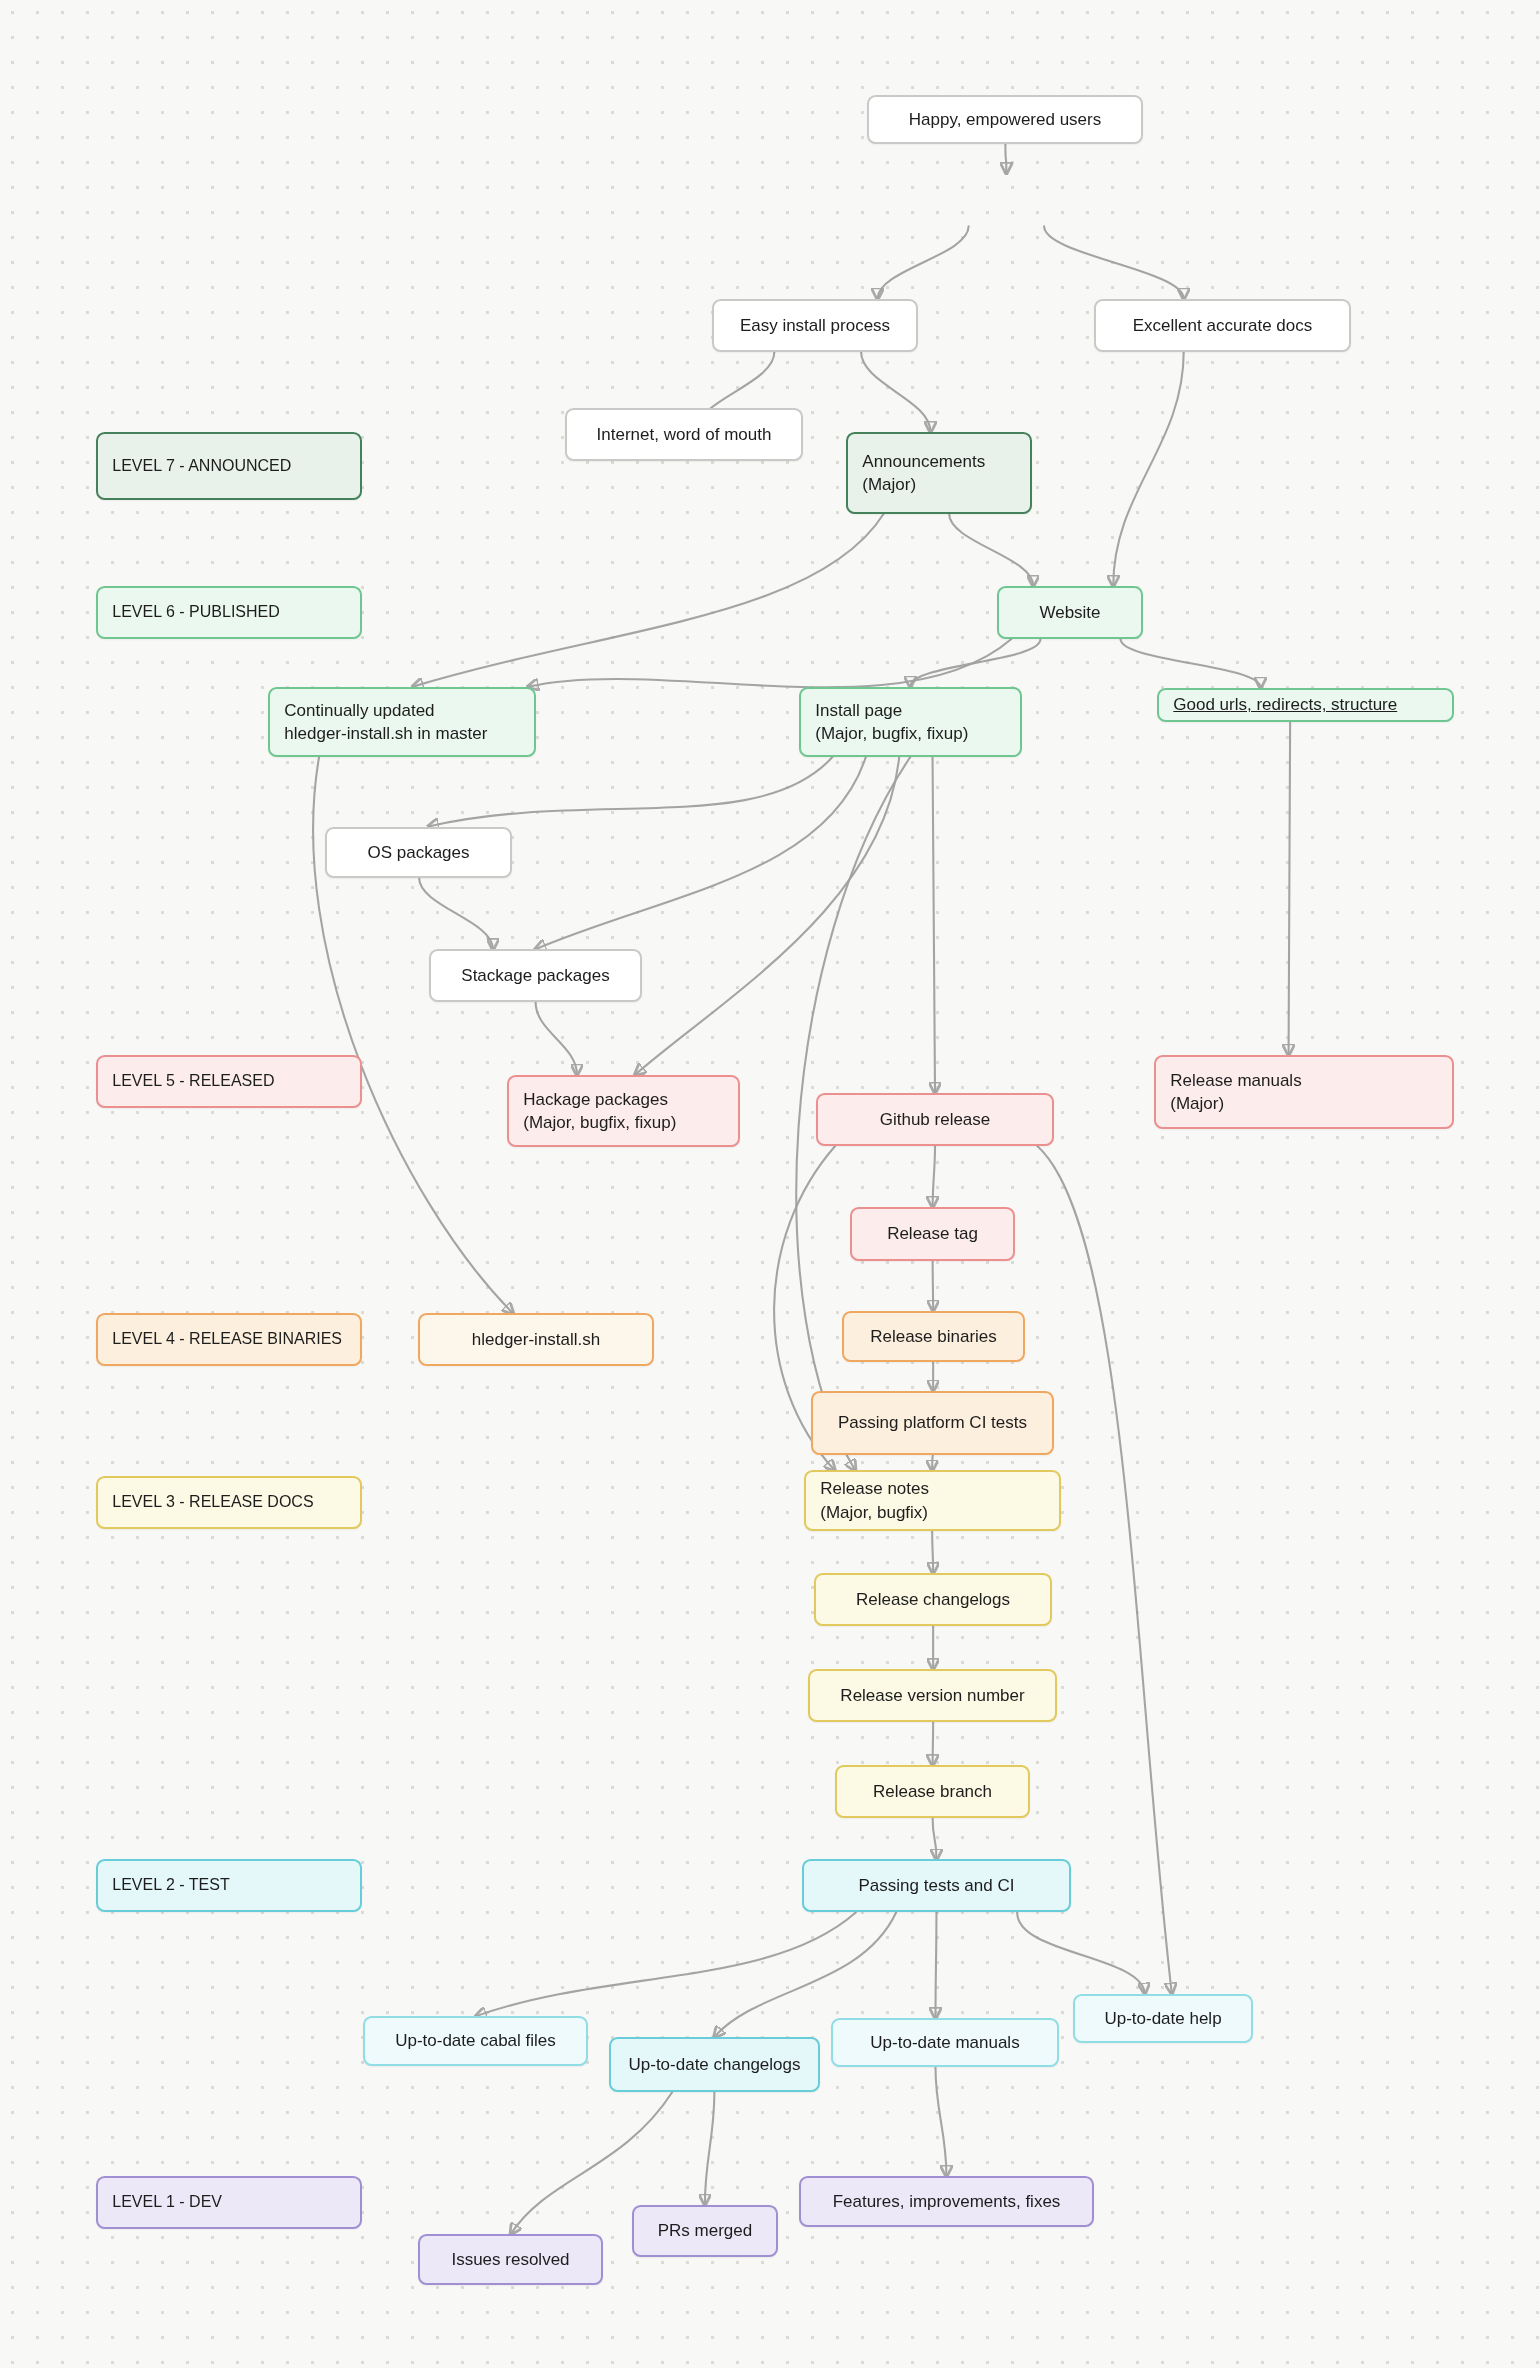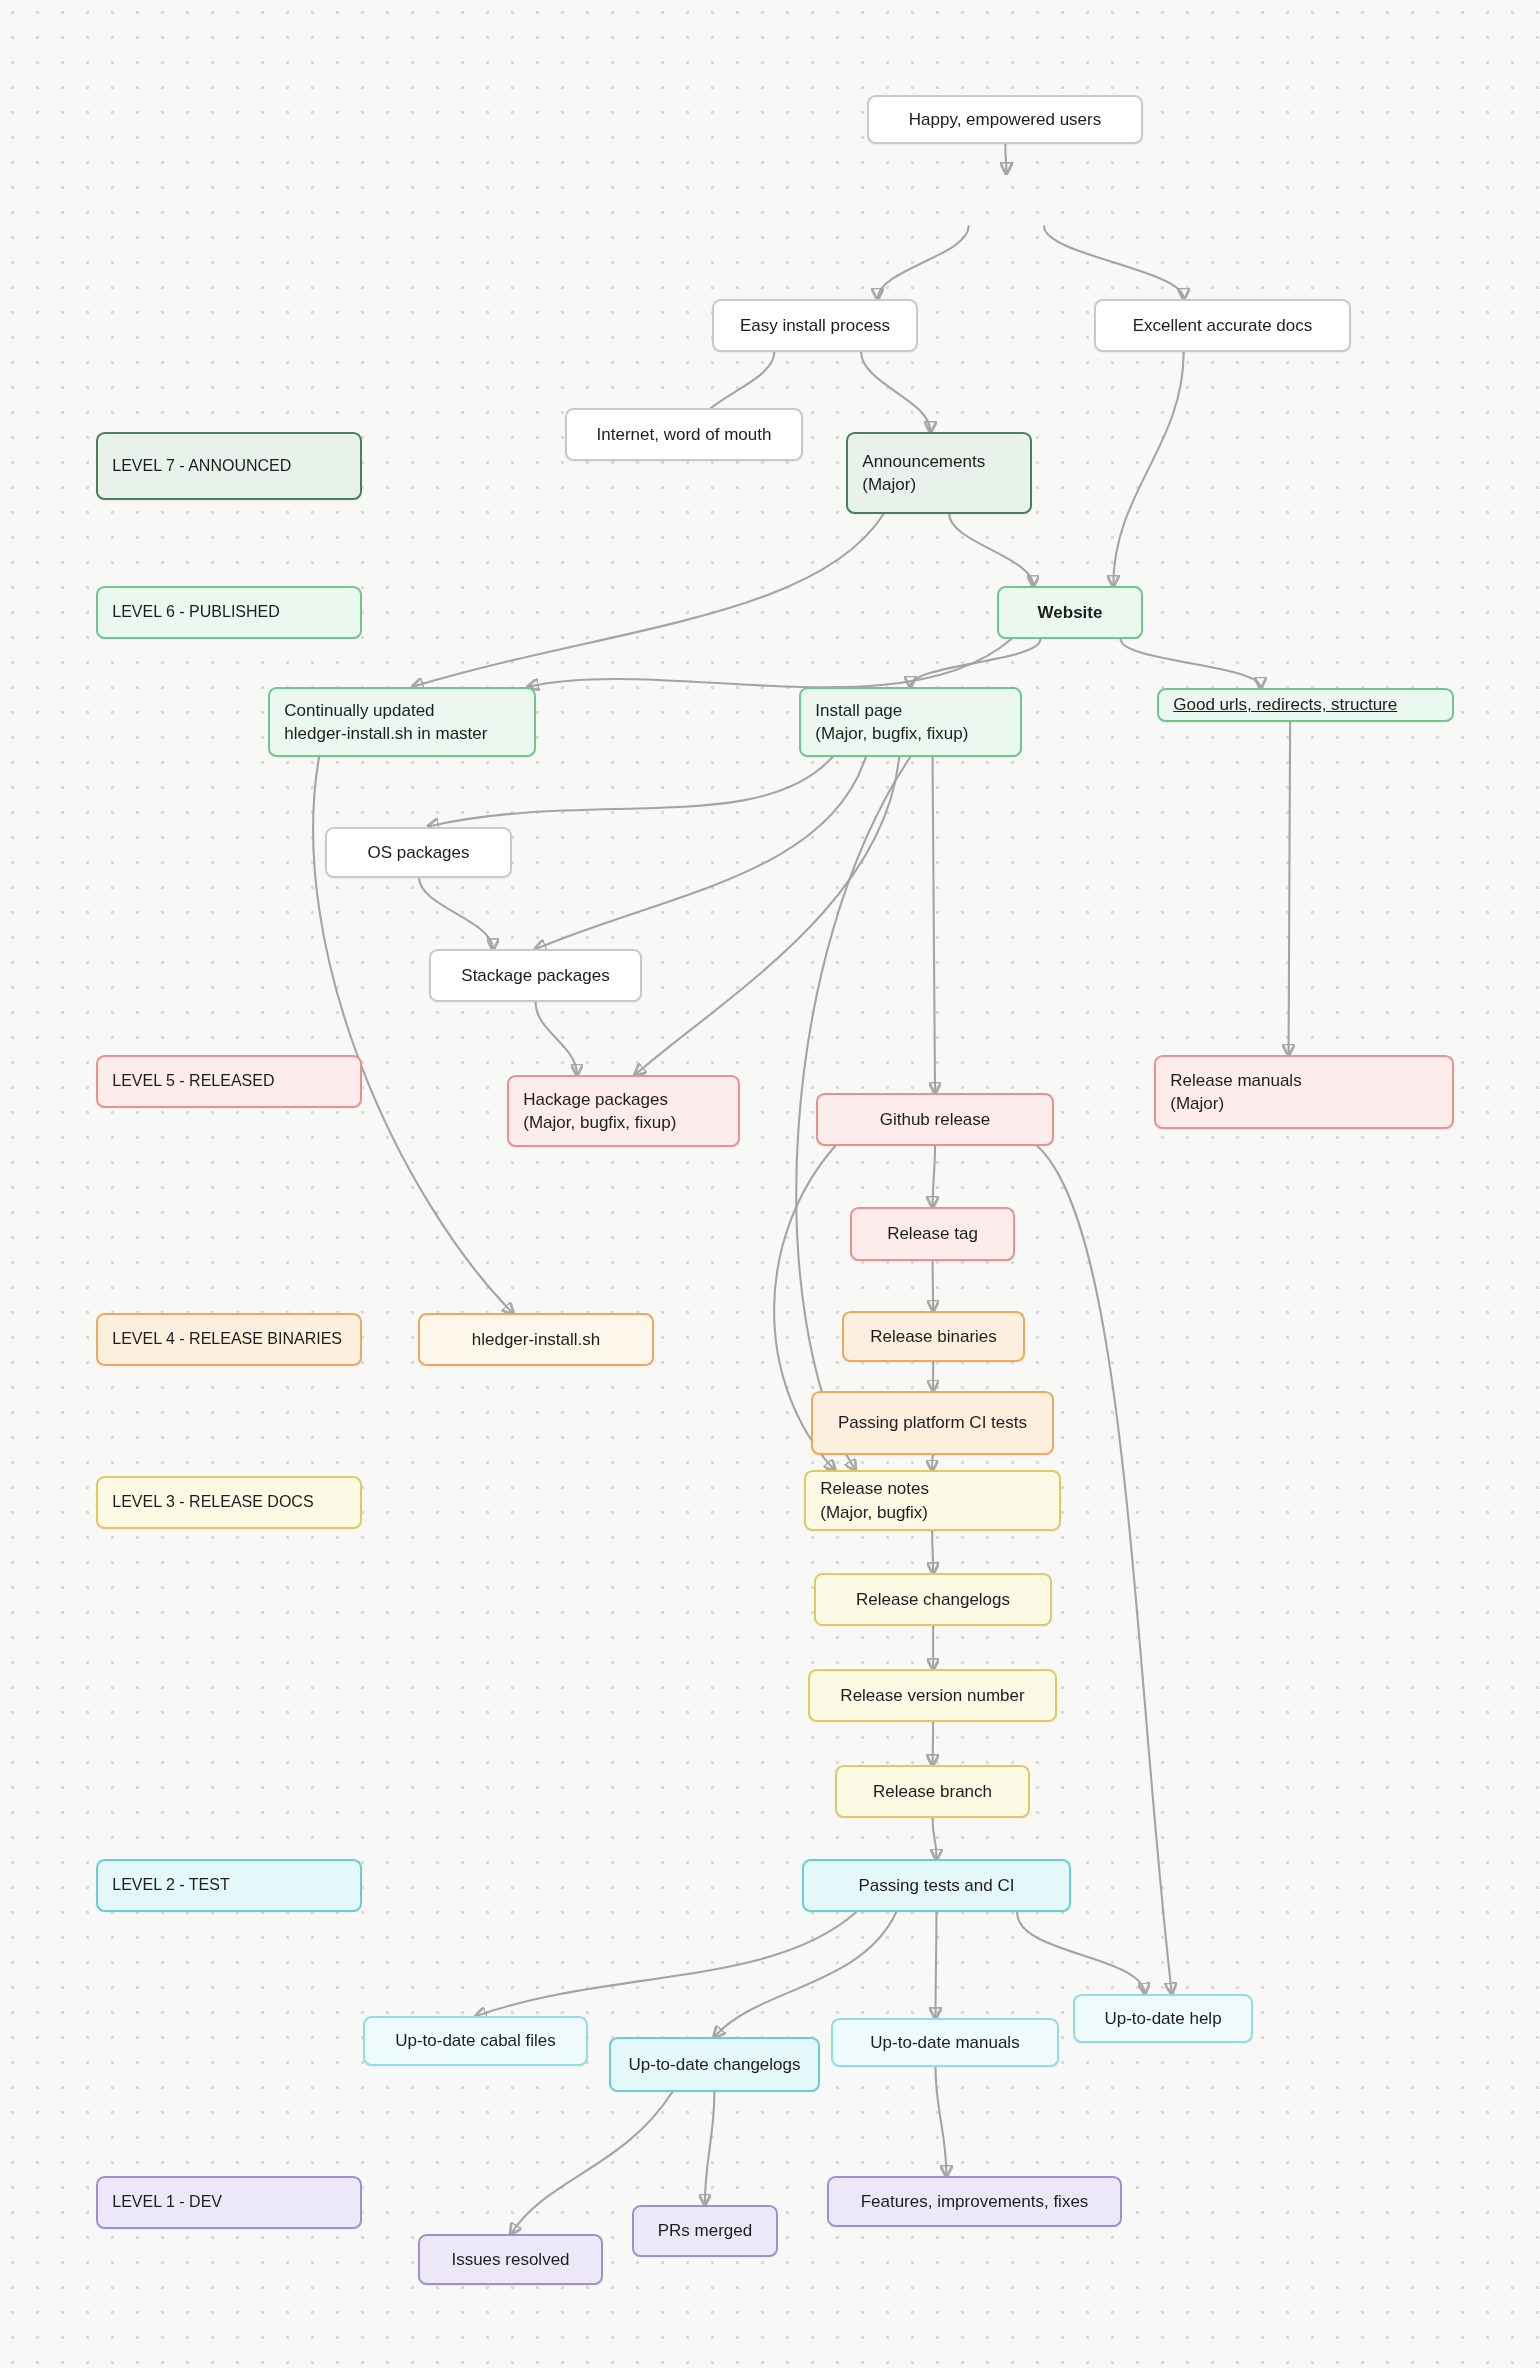--- a/index.html
+++ b/index.html
@@ -92,21 +92,21 @@
     <div class="node" style="left: 565px; top: 408px; width: 238px; height: 53px; border-color: rgb(201, 201, 199); background: rgb(255, 255, 255);">
       <span>Internet, word of mouth</span>
     </div>
     <div class="node align-left" style="left: 846px; top: 432px; width: 186px; height: 82px; border-color: rgb(69, 129, 90); background: rgb(232, 241, 234);">
       <span>Announcements
 (Major)</span>
     </div>
     <div class="node align-left level" style="left: 96px; top: 586px; width: 266px; height: 53px; border-color: rgb(111, 198, 144); background: rgb(234, 248, 240);">
       <span>LEVEL 6 - PUBLISHED</span>
     </div>
-    <div class="node" style="left: 997px; top: 586px; width: 146px; height: 53px; border-color: rgb(111, 198, 144); background: rgb(234, 248, 240); font-weight: bold;">
+    <div class="node" style="left: 997px; top: 586px; width: 146px; height: 53px; border-color: rgb(111, 198, 144); background: rgb(234, 248, 240);">
       <span>Website</span>
     </div>
     <div class="node align-left" style="left: 268px; top: 687px; width: 268px; height: 70px; border-color: rgb(111, 198, 144); background: rgb(234, 248, 240);">
       <span>Continually updated
 hledger-install.sh in master</span>
     </div>
     <div class="node align-left" style="left: 799px; top: 687px; width: 223px; height: 70px; border-color: rgb(111, 198, 144); background: rgb(234, 248, 240);">
       <span>Install page
 (Major, bugfix, fixup)</span>
     </div>
@@ -178,21 +178,21 @@
     </div>
     <div class="node" style="left: 831px; top: 2018px; width: 228px; height: 49px; border-color: rgb(144, 221, 230); background: rgb(238, 250, 251);">
       <span>Up-to-date manuals</span>
     </div>
     <div class="node" style="left: 1073px; top: 1994px; width: 180px; height: 49px; border-color: rgb(144, 221, 230); background: rgb(238, 250, 251);">
       <span>Up-to-date help</span>
     </div>
     <div class="node align-left level" style="left: 96px; top: 2176px; width: 266px; height: 53px; border-color: rgb(160, 143, 211); background: rgb(236, 232, 248);">
       <span>LEVEL 1 - DEV</span>
     </div>
-    <div class="node" style="left: 799px; top: 2176px; width: 295px; height: 51px; border-color: rgb(160, 143, 211); background: rgb(236, 232, 248); margin-left: 28px;">
+    <div class="node" style="left: 799px; top: 2176px; width: 295px; height: 51px; border-color: rgb(160, 143, 211); background: rgb(236, 232, 248);">
       <span>Features, improvements, fixes</span>
     </div>
     <div class="node" style="left: 632px; top: 2205px; width: 146px; height: 52px; border-color: rgb(160, 143, 211); background: rgb(236, 232, 248);">
       <span>PRs merged</span>
     </div>
     <div class="node" style="left: 418px; top: 2234px; width: 185px; height: 51px; border-color: rgb(160, 143, 211); background: rgb(236, 232, 248);">
       <span>Issues resolved</span>
     </div>
   </div>
 

